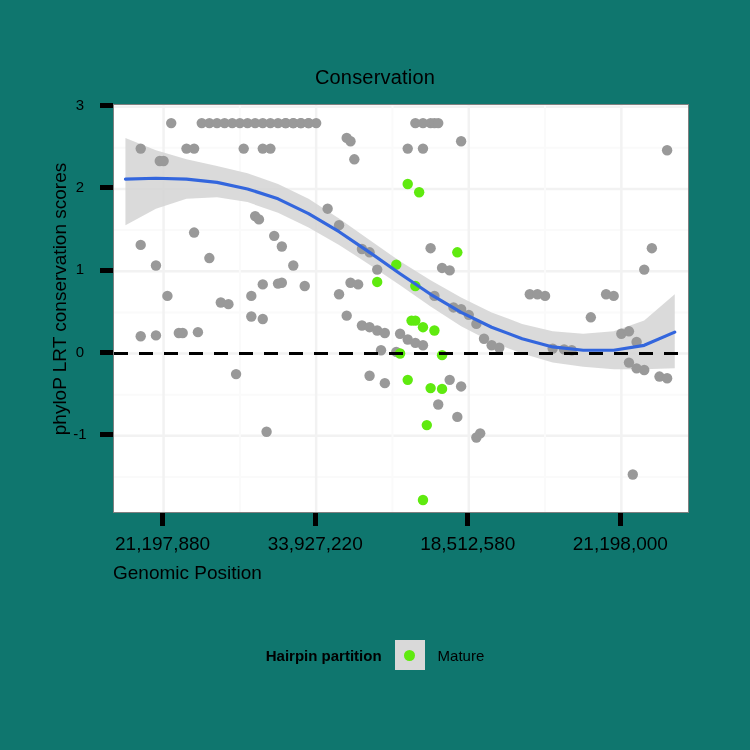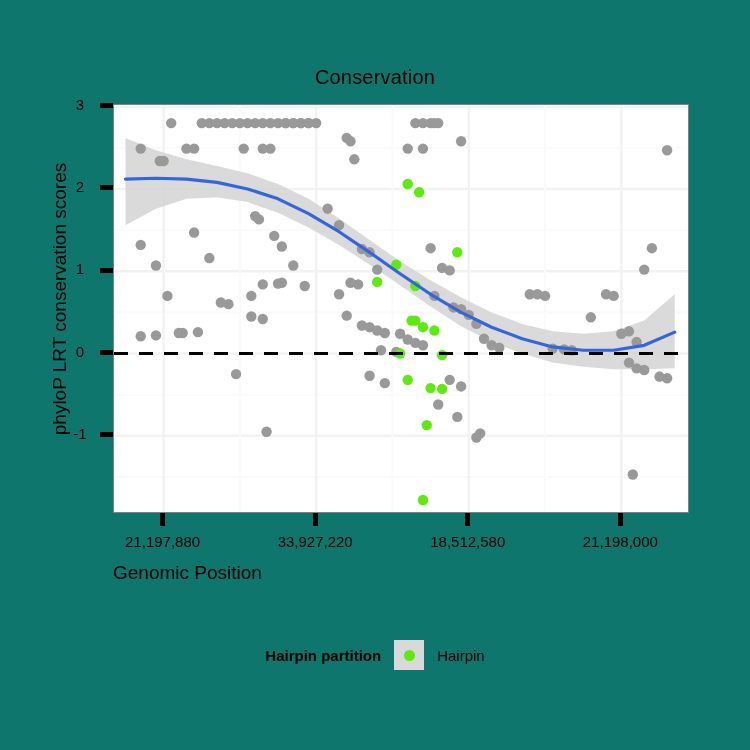--- a/index.html
+++ b/index.html
@@ -84,21 +84,21 @@
     width: 30px;
   }
   .x-tick-mark {
     position: absolute;
     width: 5px;
     height: 13px;
     background: #000000;
   }
   .x-tick-label {
     position: absolute;
-    font-size: 15px;
+    font-size: 19px;
     color: #000000;
     text-align: center;
     width: 130px;
   }
   
   #legend {
     position: absolute;
     left: 0;
     top: 640px;
     width: 750px;
@@ -333,16 +333,16 @@
       <div class="x-tick-label" style="left: 555.338px; top: 533px;">21,198,000</div>
     </div>
 
   <div id="x-axis-title">Genomic Position</div>
 
   <div id="legend">
     <span id="legend-title">Hairpin partition</span>
     <span id="legend-key">
       <span id="legend-key-dot" style="background: rgb(95, 234, 15);"></span>
     </span>
-    <span id="legend-label">Hairpin</span>
+    <span id="legend-label">Mature</span>
   </div>
 
 </div>
 
 </body></html>

